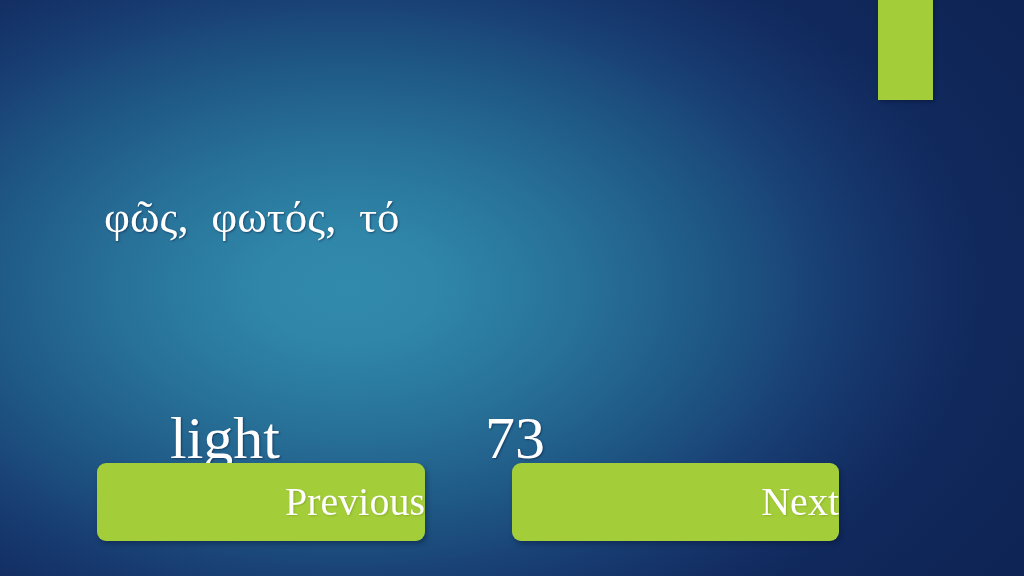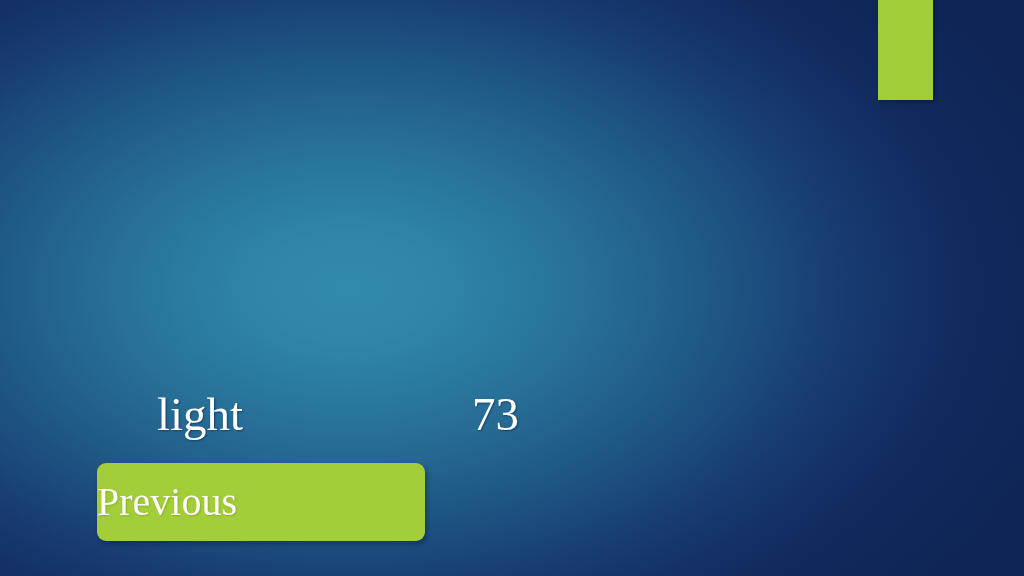--- a/index.html
+++ b/index.html
@@ -72,21 +72,21 @@
     white-space: pre;
     text-shadow: 1px 1px 2px rgba(8,24,60,0.5);
   }
 
   .gloss-row {
     position: absolute;
     left: 110px;
     top: 330px;
     width: 520px;
     color: #ffffff;
-    font-size: 47px;
+    font-size: 60px;
     line-height: 1.2;
     white-space: pre;
     text-shadow: 1px 1px 2px rgba(8,24,60,0.5);
   }
   .gloss-word {
     display: inline-block;
     width: 315px;
   }
   .gloss-number {
     display: inline-block;
@@ -96,21 +96,21 @@
     position: absolute;
     top: 463px;
     height: 78px;
     background: #a4ce39;
     border: none;
     border-radius: 9px;
     color: #ffffff;
     font-family: "Liberation Serif", "DejaVu Serif", serif;
     font-size: 40px;
     line-height: 78px;
-    text-align: left;
+    text-align: right;
     padding: 0;
     cursor: pointer;
     box-shadow: 2px 3px 5px rgba(6,20,50,0.40);
     text-shadow: 1px 1px 2px rgba(90,120,20,0.35);
   }
   #btn-previous {
     left: 97px;
     width: 328px;
   }
   #btn-next {
@@ -121,21 +121,23 @@
 </head>
 <body>
 
 <div id="slide">
 
   <div id="vignette"></div>
 
   <div class="accent-rect"></div>
 
 
+  <div class="term-line">φῶς,  φωτός,  τό</div>
 
   <div class="gloss-row">
     <span class="gloss-word">light</span><span class="gloss-number">73</span>
   </div>
 
   <button id="btn-previous" class="nav-button">Previous</button>
 
+  <button id="btn-next" class="nav-button">Next</button>
 
 </div>
 
 </body></html>

